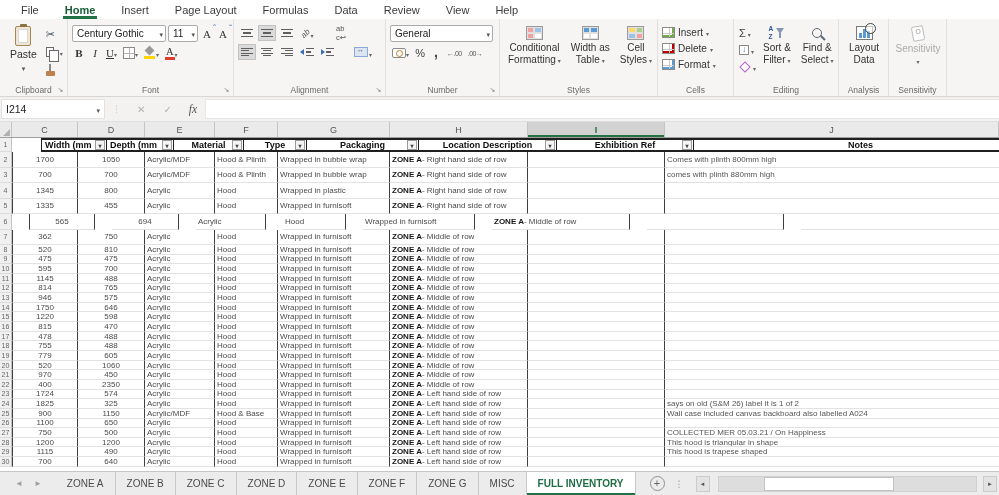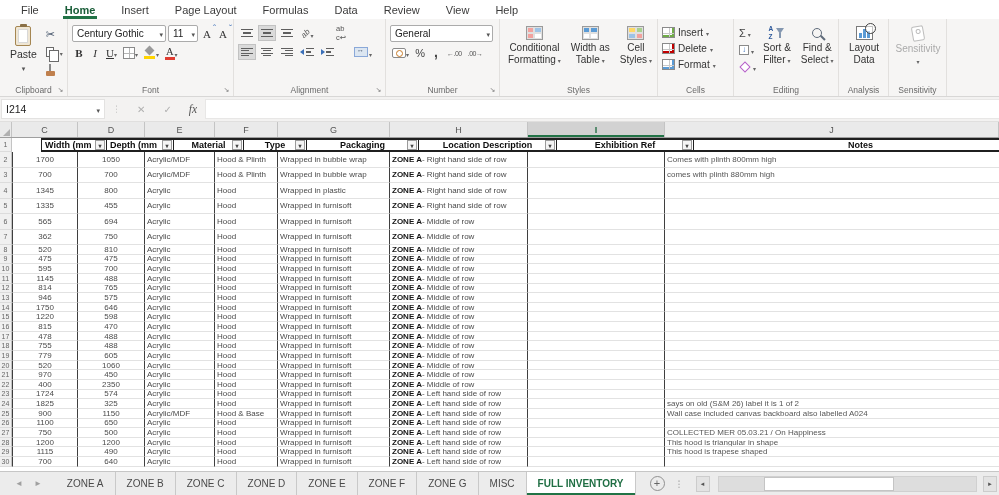--- a/index.html
+++ b/index.html
@@ -622,21 +622,21 @@
           <div class="c" style="width: 70px;">Acrylic</div>
           <div class="c" style="width: 63px;">Hood</div>
           <div class="c" style="width: 112px;">Wrapped in furnisoft</div>
           <div class="c" style="width: 138px;">
             <b>ZONE A</b>
             <span> - Right hand side of row</span>
           </div>
           <div class="c" style="width: 137px;"></div>
           <div class="c notes" style="width: 334px;"></div>
         </div>
-        <div class="row tall" style="height: 15.5px;">
+        <div class="row tall" style="height: 15.5px; gap: 17px;">
           <div class="gut">6</div>
           <div class="c num" style="width: 66px;">565</div>
           <div class="c num" style="width: 67px;">694</div>
           <div class="c" style="width: 70px;">Acrylic</div>
           <div class="c" style="width: 63px;">Hood</div>
           <div class="c" style="width: 112px;">Wrapped in furnisoft</div>
           <div class="c" style="width: 138px;">
             <b>ZONE A</b>
             <span> - Middle of row</span>
           </div>

